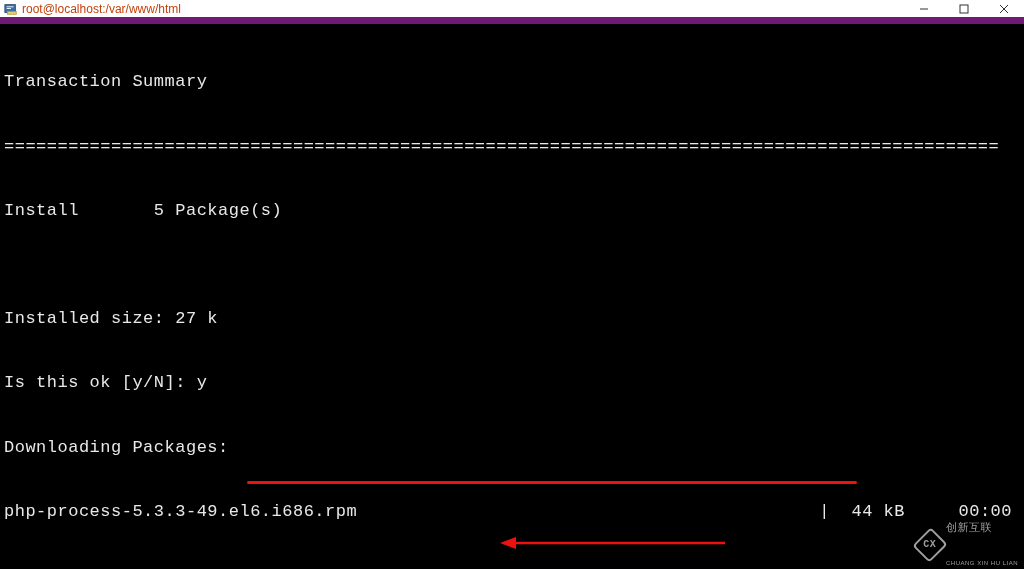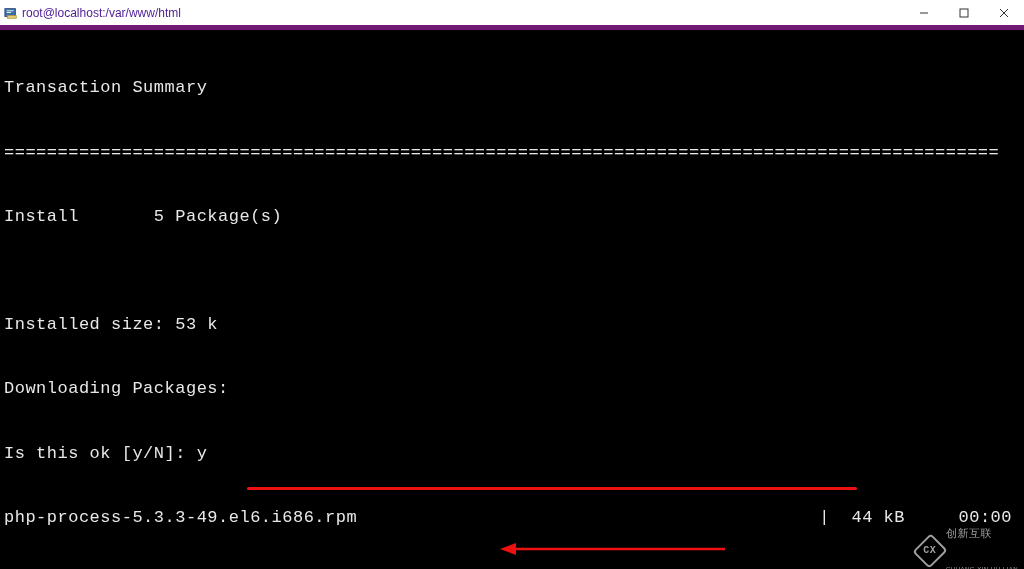--- a/index.html
+++ b/index.html
@@ -4,27 +4,27 @@
 <style>
   * { box-sizing: border-box; }
   html, body {
     margin: 0; padding: 0;
     width: 1024px; height: 569px;
     overflow: hidden;
     font-family: "Segoe UI", Tahoma, sans-serif;
     background: #fff;
   }
   .titlebar {
-    height: 30px;
+    height: 24px;
     background: #fff;
-    border-bottom: 5px solid #701a75;
+    border-bottom: 7px solid #701a75;
     display: flex;
     align-items: center;
     font-size: 12px;
-    color: #4c1d95;
+    color: #c2410c;
     padding-left: 4px;
     position: relative;
   }
   .titlebar .app-icon {
     width: 14px; height: 14px;
     margin-right: 4px;
     display: inline-flex;
     align-items: center; justify-content: center;
   }
   .window-controls {
@@ -124,23 +124,23 @@
         </svg>
     </div>
   </div>
 </div>
 
 <div class="terminal">
   <span class="line">Transaction Summary</span>
   <span class="line">=============================================================================================</span>
   <span class="line">Install       5 Package(s)</span>
   <span class="line"></span>
-  <span class="line">Installed size: 53 k</span>
+  <span class="line">Installed size: 27 k</span>
+  <span class="line">Is this ok [y/N]: y</span>
   <span class="line">Downloading Packages:</span>
-  <span class="line">Is this ok [y/N]: y</span>
   <div class="flex-line">
     <span class="left-txt">php-process-5.3.3-49.el6.i686.rpm</span>
     <span class="fill"></span>
     <span class="right-txt">|  44 kB     00:00</span>
   </div>
   
   
   
   
   

